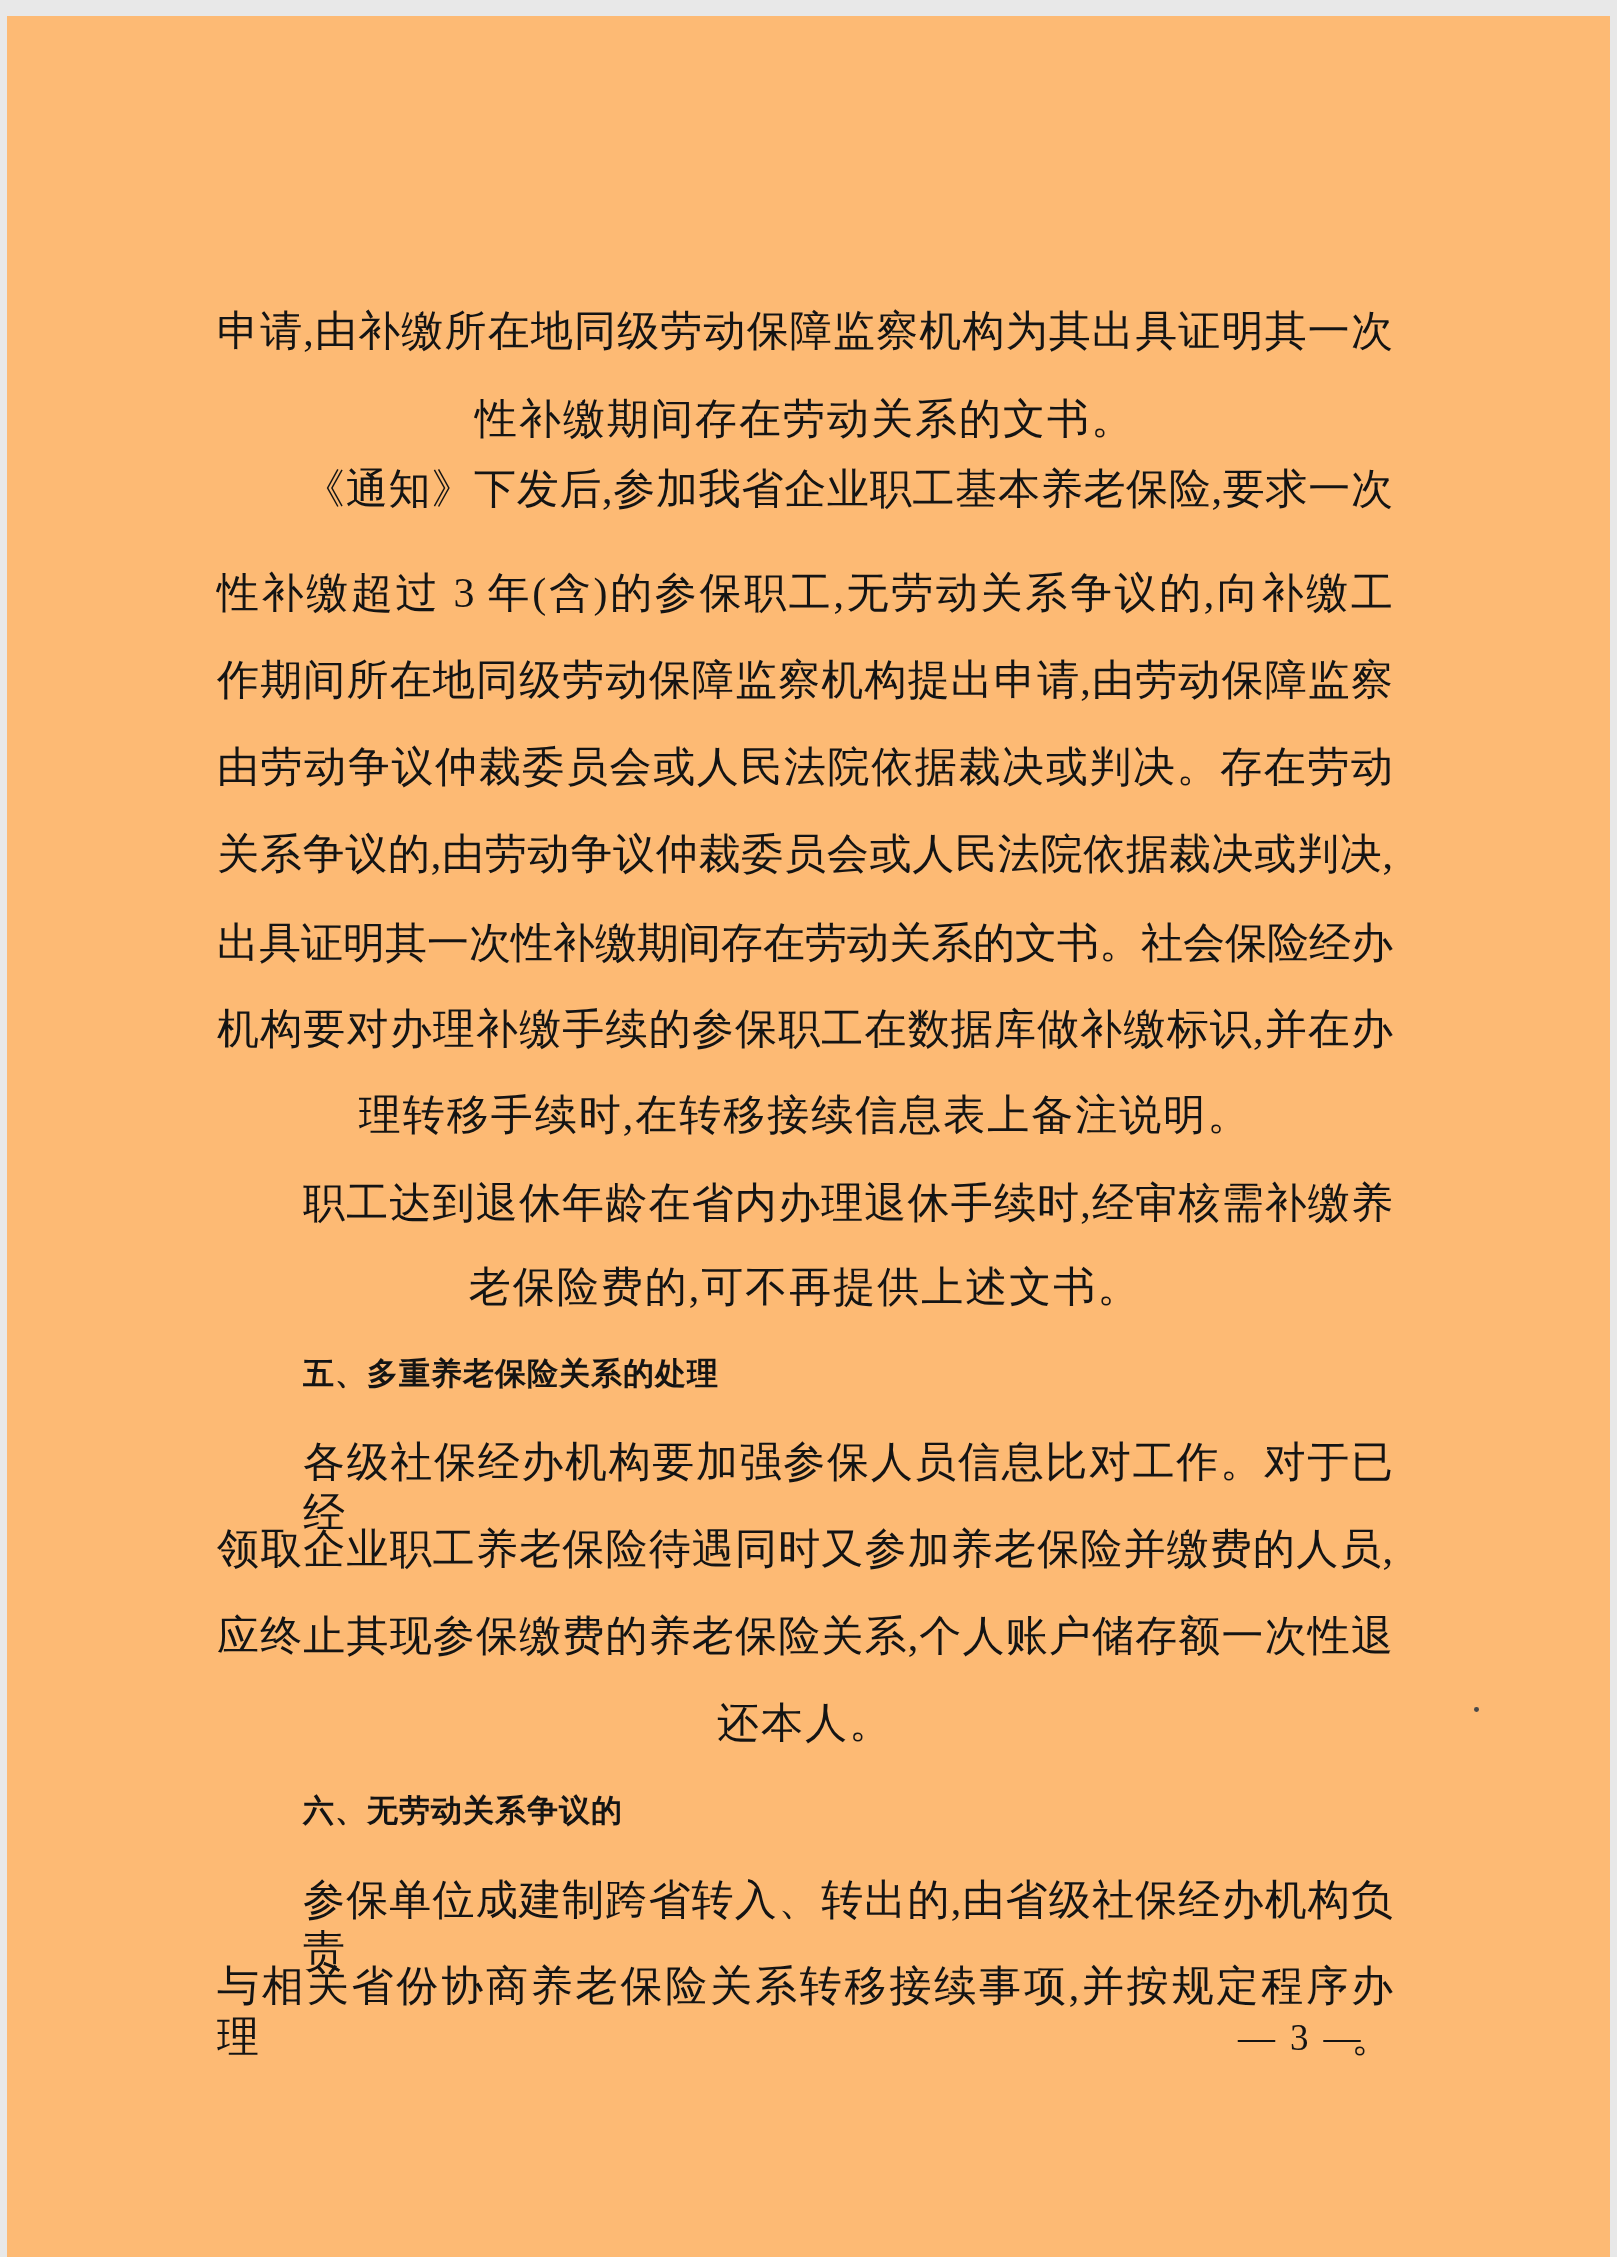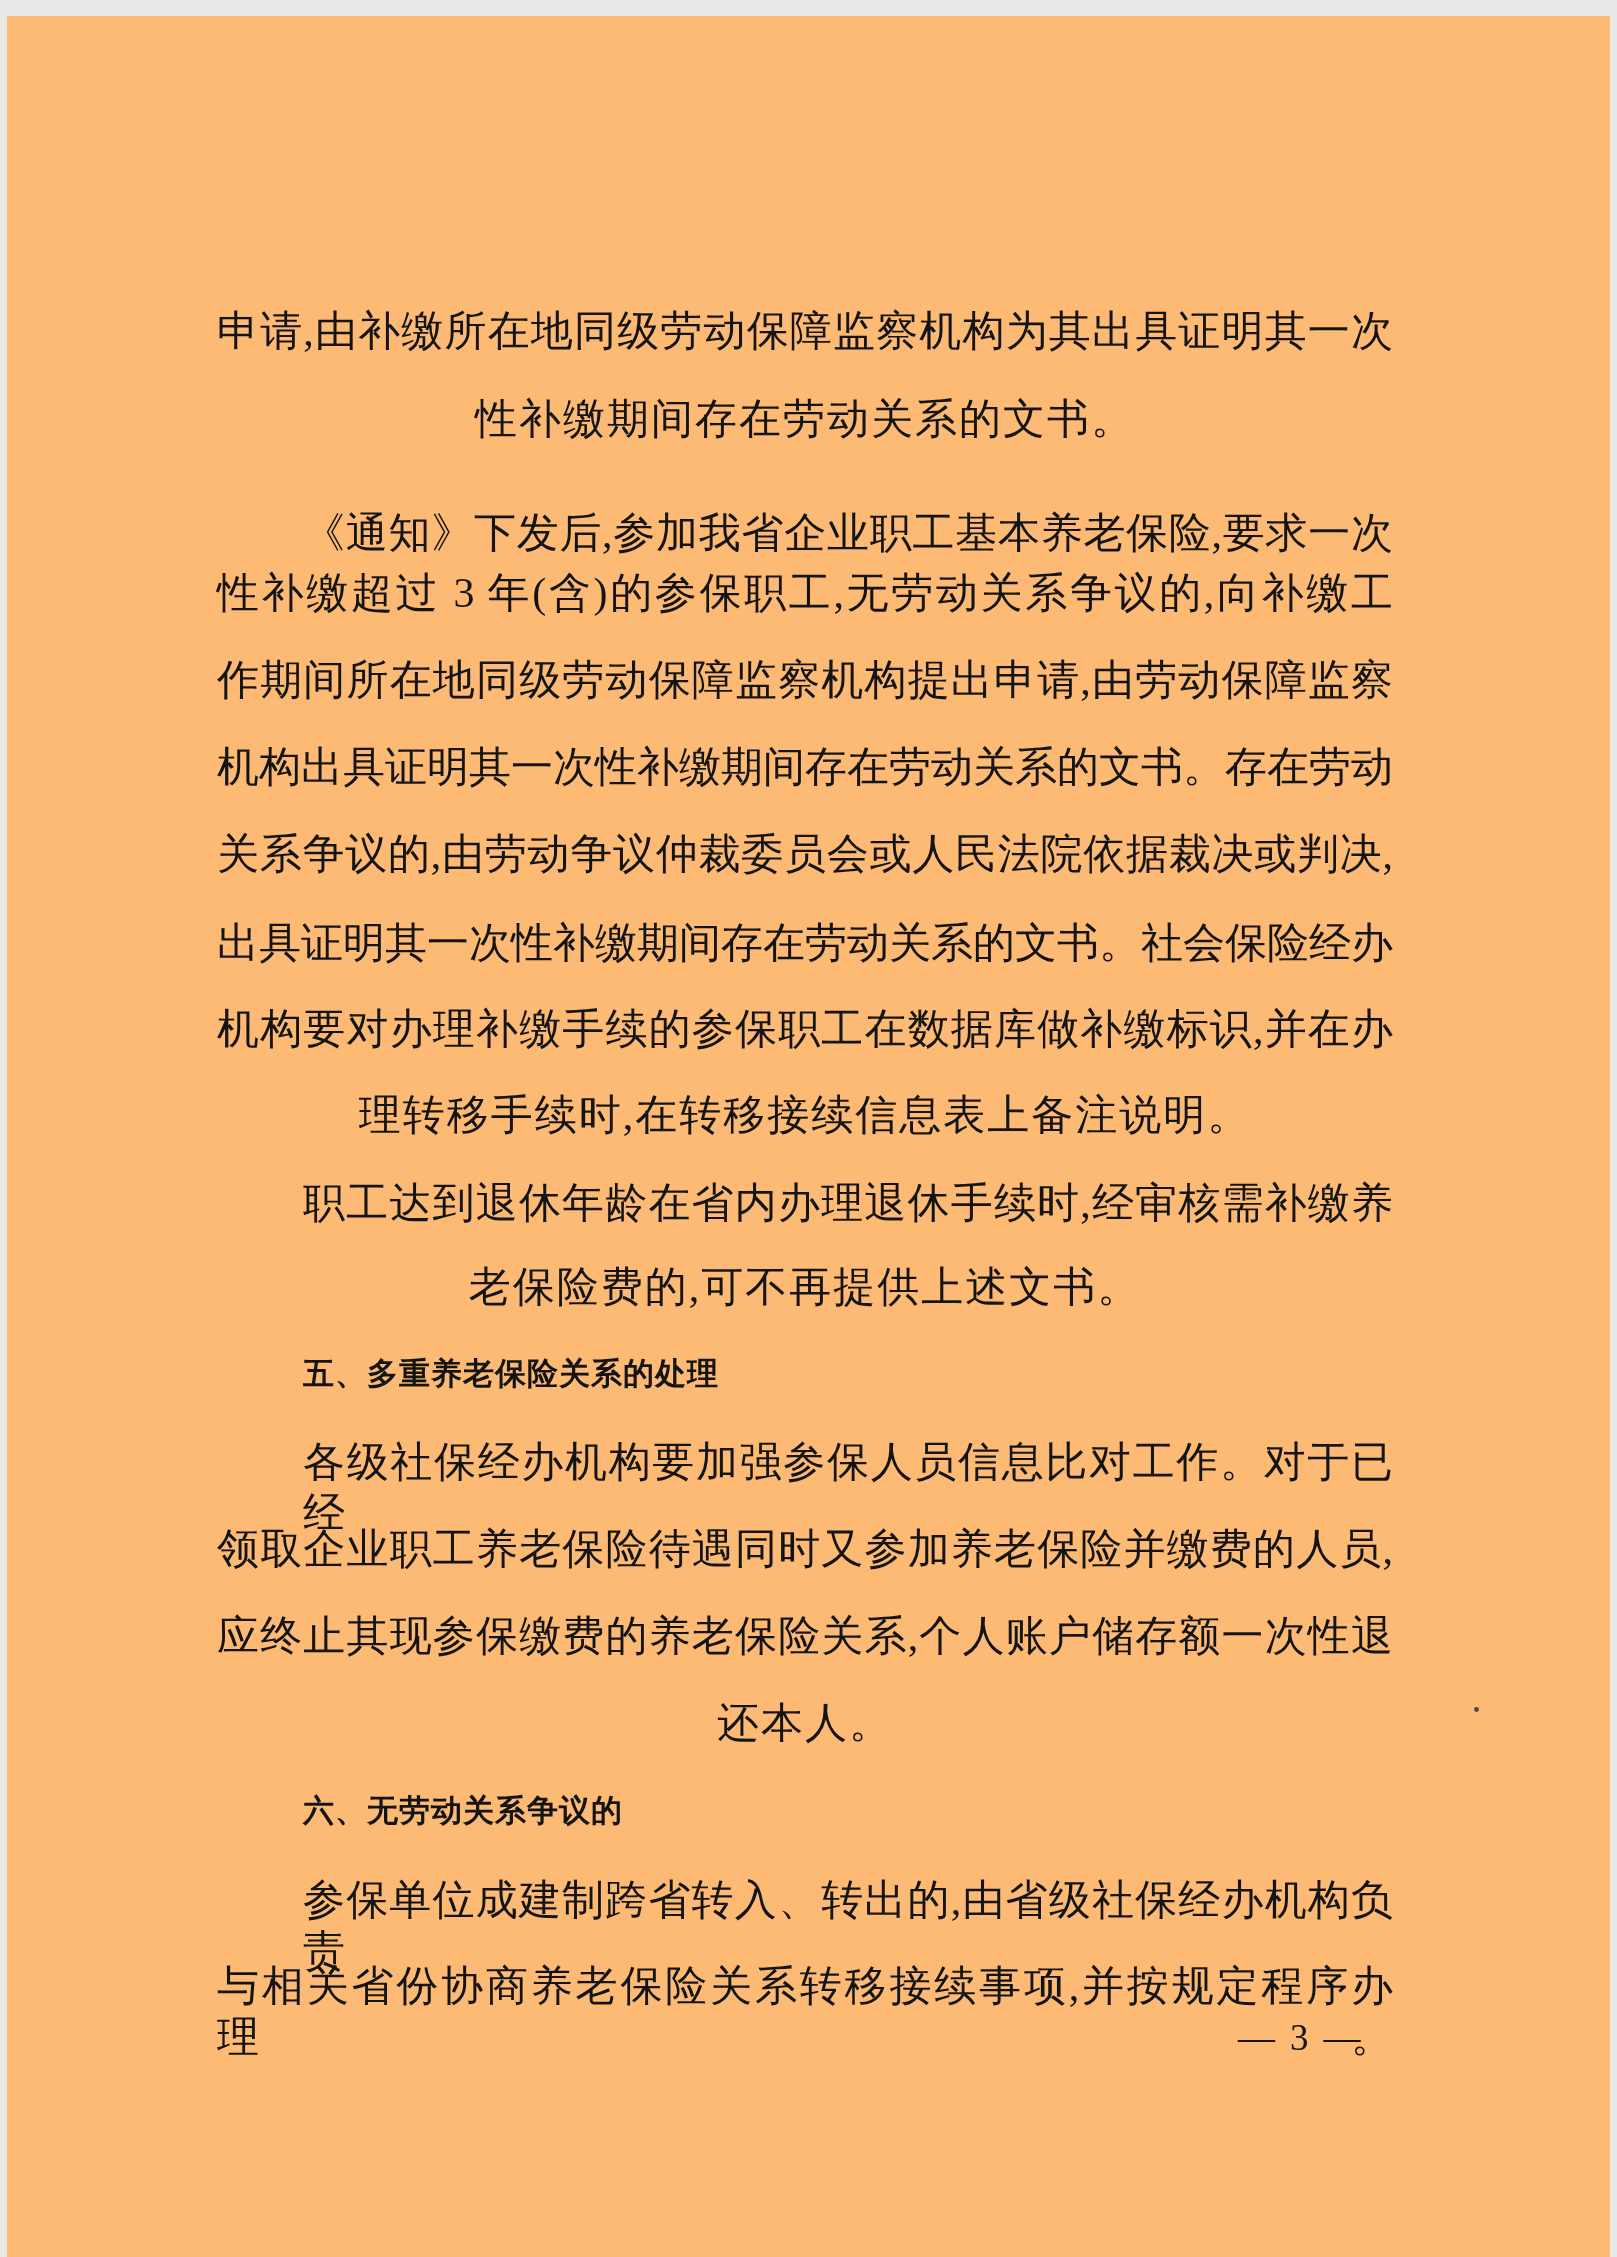--- a/index.html
+++ b/index.html
@@ -60,24 +60,24 @@
     border-radius: 50%;
   }
 </style>
 </head>
 <body>
 
 <div class="page">
 
   <div class="line stretch" style="top:290px">申请,由补缴所在地同级劳动保障监察机构为其出具证明其一次</div>
   <div class="line endline" style="top:378px">性补缴期间存在劳动关系的文书。</div>
-  <div class="line stretch indent" style="top:492px">《通知》下发后,参加我省企业职工基本养老保险,要求一次</div>
+  <div class="line stretch indent" style="top:448px">《通知》下发后,参加我省企业职工基本养老保险,要求一次</div>
   <div class="line stretch" style="top:552px">性补缴超过 3 年(含)的参保职工,无劳动关系争议的,向补缴工</div>
   <div class="line stretch" style="top:639px">作期间所在地同级劳动保障监察机构提出申请,由劳动保障监察</div>
-  <div class="line stretch" style="top:726px">机构出具证明其一次性补缴期间存在劳动关系的文书。存在劳动</div>
+  <div class="line stretch" style="top:726px">由劳动争议仲裁委员会或人民法院依据裁决或判决。存在劳动</div>
   <div class="line stretch" style="top:813px">关系争议的,由劳动争议仲裁委员会或人民法院依据裁决或判决,</div>
   <div class="line stretch" style="top:902px">出具证明其一次性补缴期间存在劳动关系的文书。社会保险经办</div>
   <div class="line stretch" style="top:988px">机构要对办理补缴手续的参保职工在数据库做补缴标识,并在办</div>
   <div class="line endline" style="top:1074px">理转移手续时,在转移接续信息表上备注说明。</div>
   <div class="line stretch indent" style="top:1162px">职工达到退休年龄在省内办理退休手续时,经审核需补缴养</div>
   <div class="line endline" style="top:1246px">老保险费的,可不再提供上述文书。</div>
   <div class="line heading" style="top:1332px">五、多重养老保险关系的处理</div>
   <div class="line stretch indent" style="top:1421px">各级社保经办机构要加强参保人员信息比对工作。对于已经</div>
   <div class="line stretch" style="top:1508px">领取企业职工养老保险待遇同时又参加养老保险并缴费的人员,</div>
   <div class="line stretch" style="top:1595px">应终止其现参保缴费的养老保险关系,个人账户储存额一次性退</div>

